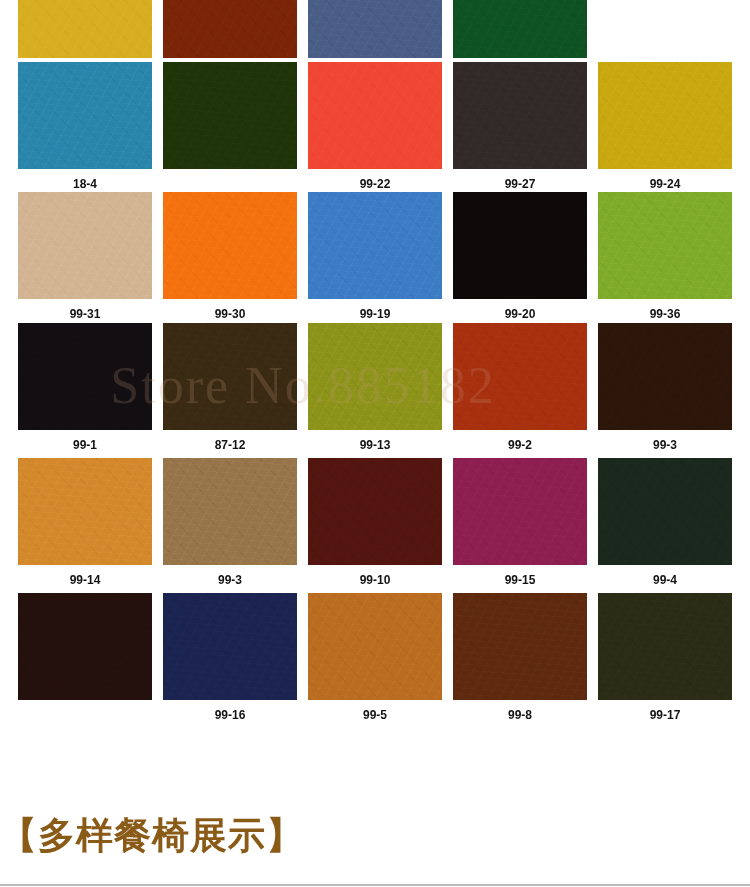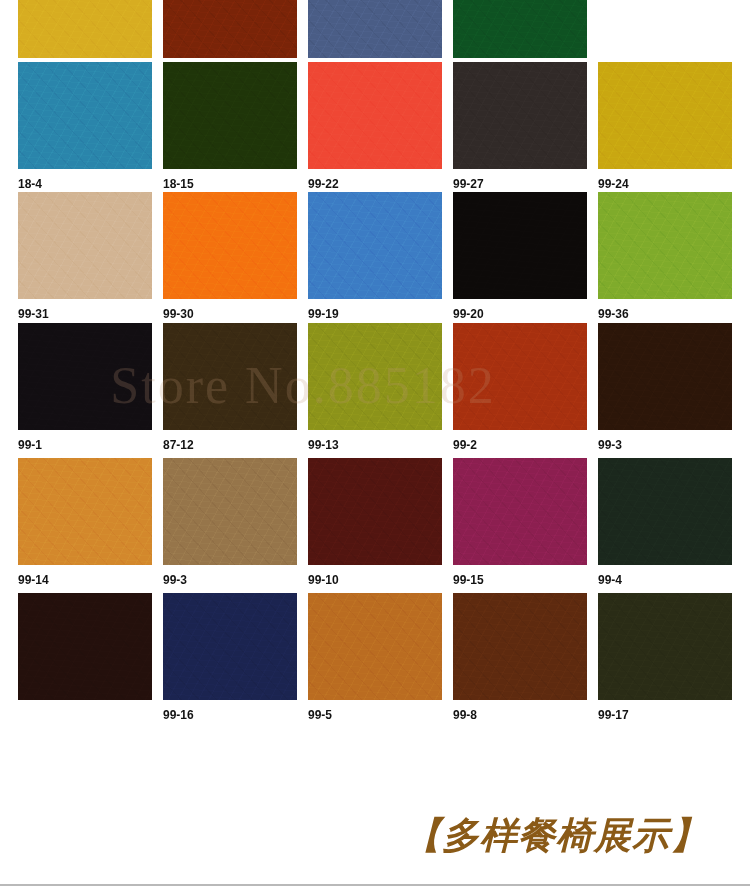--- a/index.html
+++ b/index.html
@@ -82,20 +82,21 @@
       repeating-linear-gradient(4deg,
         rgba(255,255,255,0.03) 0px,
         rgba(255,255,255,0.03) 1px,
         rgba(0,0,0,0.00) 1px,
         rgba(0,0,0,0.00) 6px);
     mix-blend-mode: overlay;
     pointer-events: none;
   }
 
   .swatch-label {
+    text-align: center;
     font-size: 12px;
     font-weight: bold;
     color: #131313;
     font-family: "Liberation Sans", "DejaVu Sans", sans-serif;
     letter-spacing: 0px;
     line-height: 1;
   }
 
   
   .row-top .swatch-chip   { height: 58px; }
@@ -116,22 +117,21 @@
 
   
   #bottom-banner {
     position: absolute;
     left: 0;
     top: 798px;
     width: 708px;
     height: 74px;
     display: flex;
     align-items: center;
-    justify-content: flex-end;
-    font-style: italic;
+    justify-content: flex-start;
   }
   #banner-title {
     font-family: "DejaVu Sans", "Liberation Sans", sans-serif;
     font-size: 37px;
     font-weight: bold;
     color: #8a5a17;
     letter-spacing: 1px;
     line-height: 1;
     white-space: nowrap;
   }
@@ -169,21 +169,20 @@
     </div>
   </div>
 
   <div class="swatch-row row-std row-1">
     <div class="swatch-cell">
       <div class="swatch-chip" style="background-color: rgb(42, 133, 171);"></div>
       <div class="swatch-label">18-4</div>
     </div>
     <div class="swatch-cell">
       <div class="swatch-chip" style="background-color: rgb(31, 53, 9);"></div>
-      <div class="swatch-label">18-15</div>
     </div>
     <div class="swatch-cell">
       <div class="swatch-chip" style="background-color: rgb(239, 71, 52);"></div>
       <div class="swatch-label">99-22</div>
     </div>
     <div class="swatch-cell">
       <div class="swatch-chip" style="background-color: rgb(49, 42, 40);"></div>
       <div class="swatch-label">99-27</div>
     </div>
     <div class="swatch-cell">

